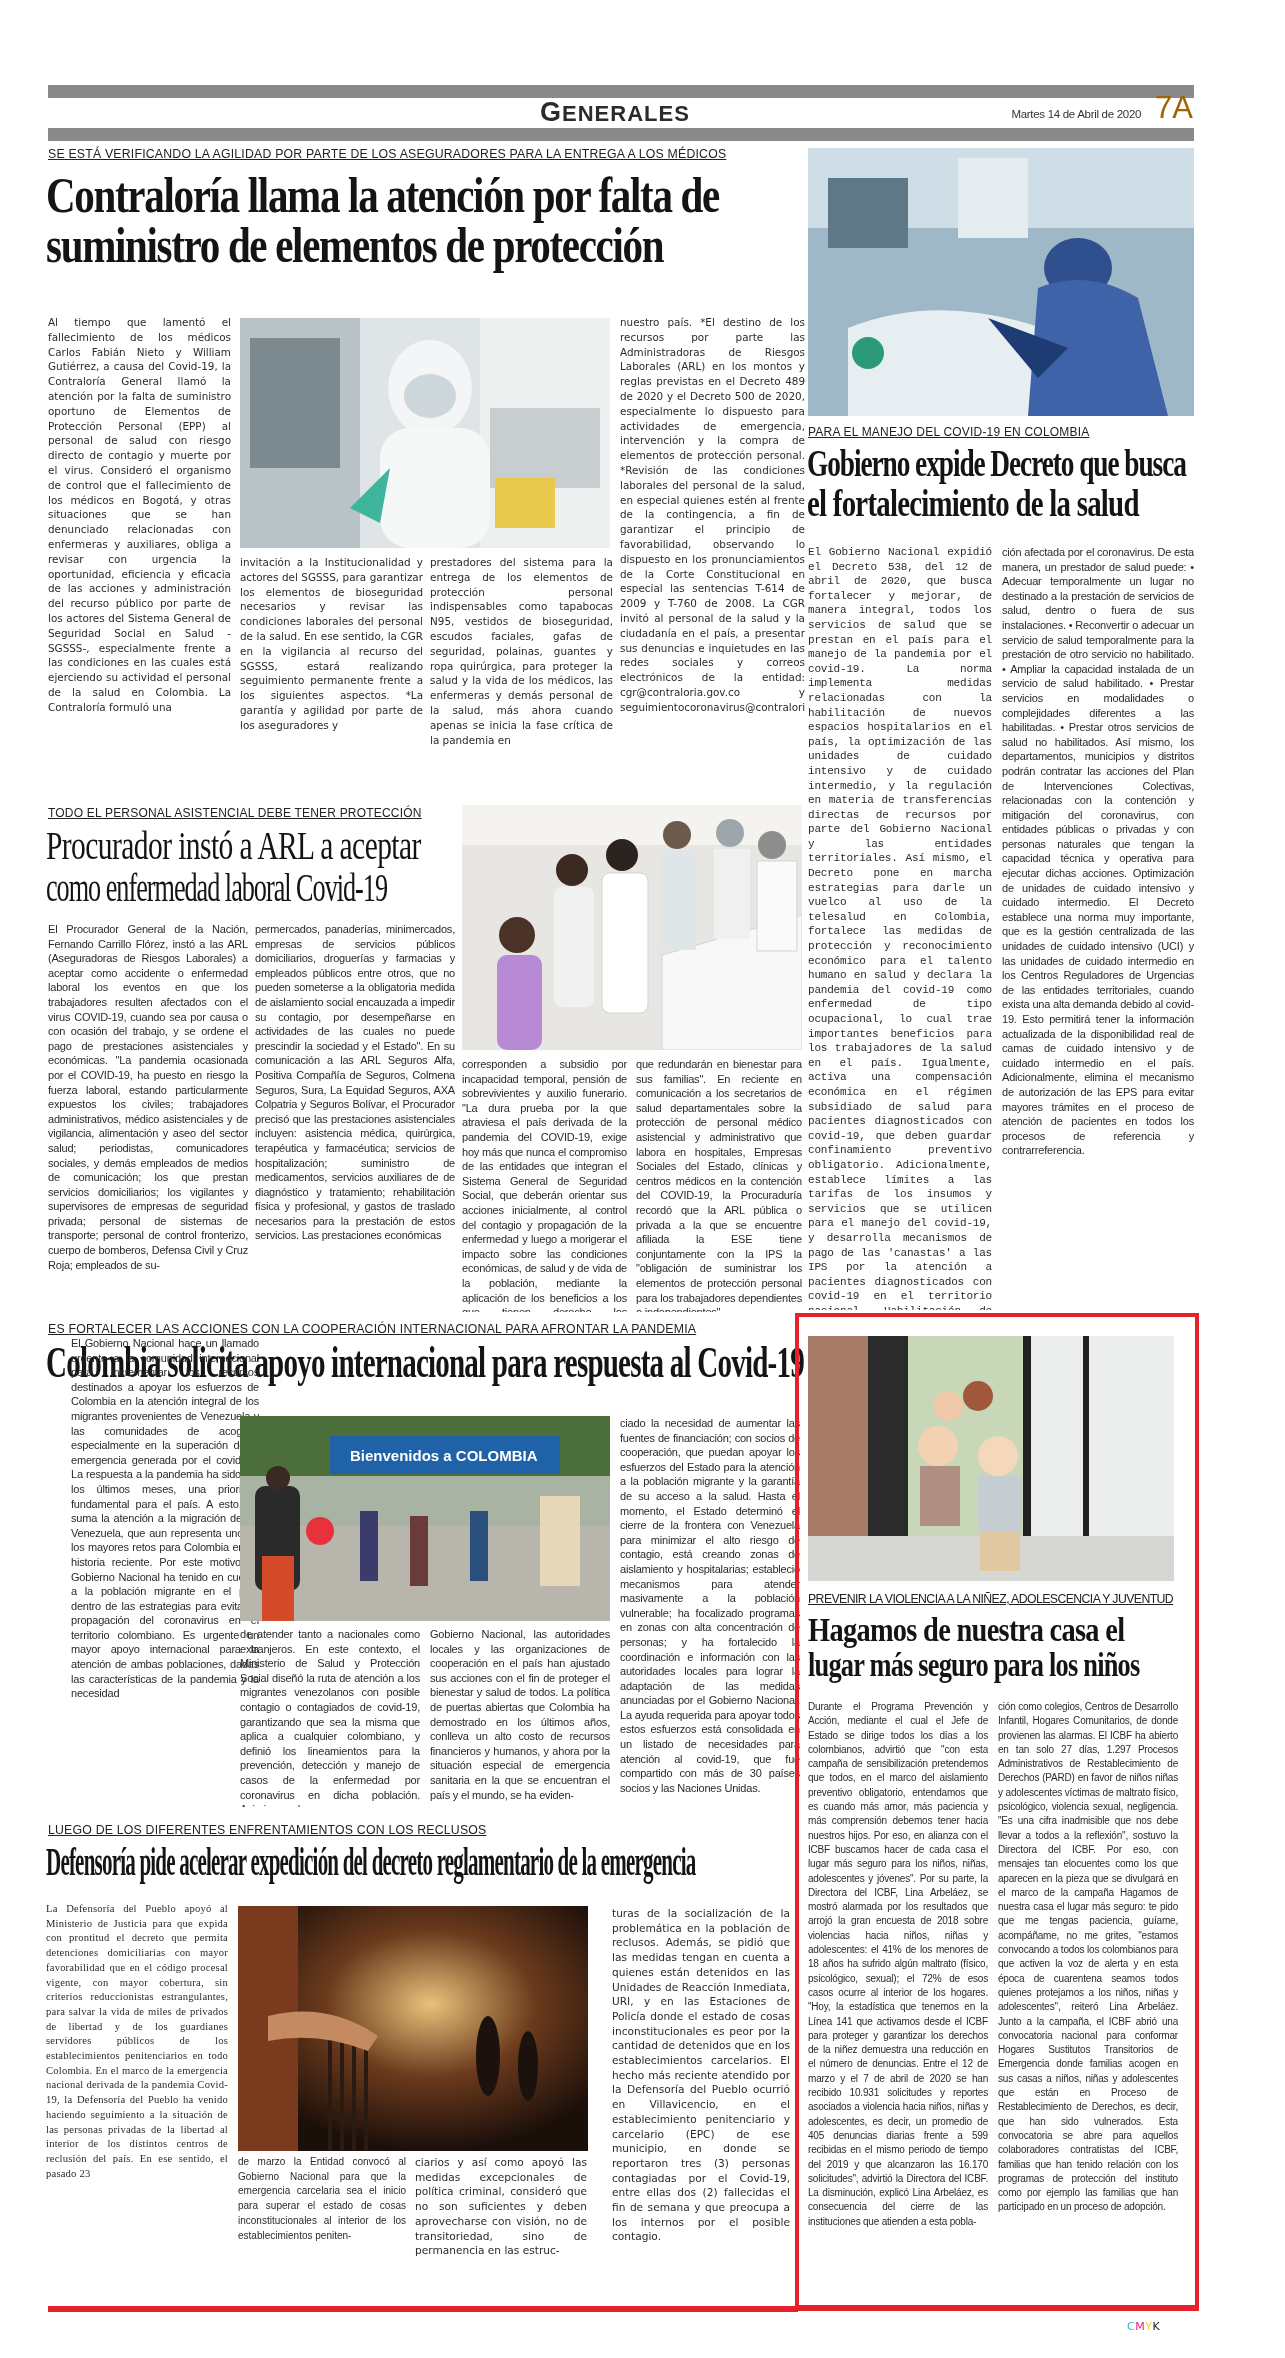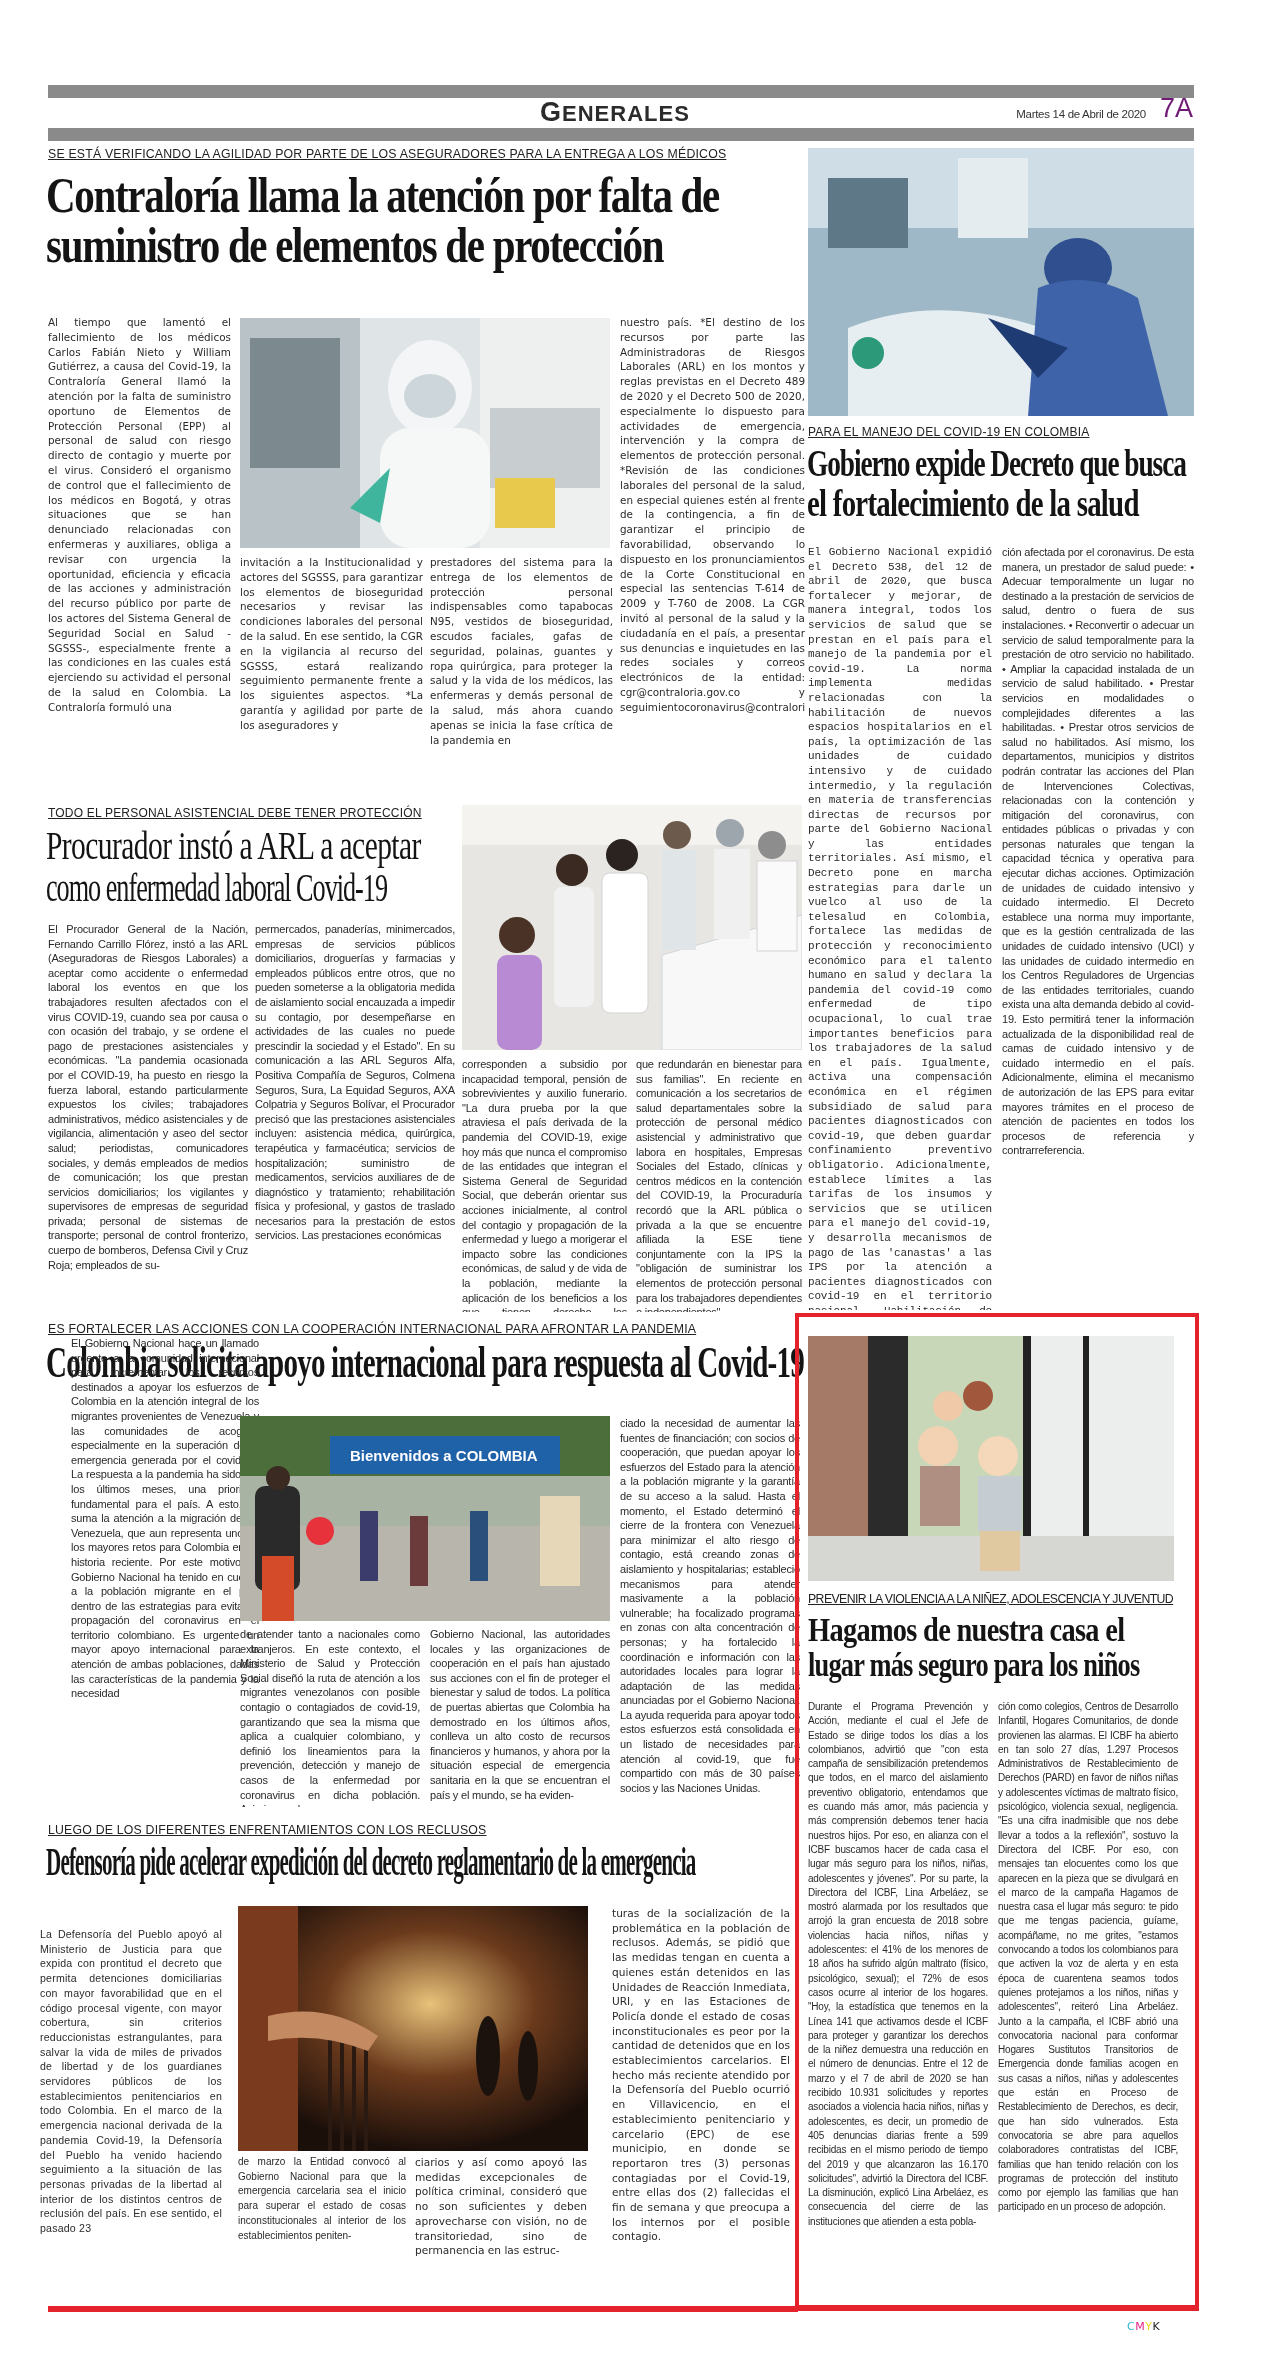--- a/index.html
+++ b/index.html
@@ -24,21 +24,21 @@
   .cmyk { position: absolute; left: 1127px; top: 2320px; font-size: 11px; font-family: "DejaVu Sans", sans-serif; letter-spacing: 0.5px; }
   .cmyk span { display: inline-block; }
 </style>
 </head>
 <body>
 
 <div class="rule" style="top:85px;"></div>
 <div class="section-name"><span class="big">G</span><span>ENERALES</span></div>
 <div style="position:absolute; right:92px; top:96px; display:flex; align-items:flex-end; gap:14px;">
   <span style="font-size:11.5px; color:#333; letter-spacing:-0.3px;">Martes 14 de Abril de 2020</span>
-  <span style="font-size:27px; line-height:24px; color:#701a75;">7A</span>
+  <span style="font-size:31px; line-height:24px; color:#a16207;">7A</span>
 </div>
 <div class="rule" style="top:128px;"></div>
 
 <div class="kicker" style="left:48px; top:147px; font-size:12.3px;text-decoration:underline;">SE ESTÁ VERIFICANDO LA AGILIDAD POR PARTE DE LOS ASEGURADORES PARA LA ENTREGA A LOS MÉDICOS</div>
 <div class="headline" style="left:46px; top:172px; font-size:50px; transform:scaleX(0.82);">Contraloría llama la atención por falta de</div>
 <div class="headline" style="left:46px; top:222px; font-size:50px; transform:scaleX(0.82);">suministro de elementos de protección</div>
 
 <div class="col" style="left:48px; top:315px; width:183px; height:490px;">
     <p>Al tiempo que lamentó el fallecimiento de los médicos Carlos Fabián Nieto y William Gutiérrez, a causa del Covid-19, la Contraloría General llamó la atención por la falta de suministro oportuno de Elementos de Protección Personal (EPP) al personal de salud con riesgo directo de contagio y muerte por el virus. Consideró el organismo de control que el fallecimiento de los médicos en Bogotá, y otras situaciones que se han denunciado relacionadas con enfermeras y auxiliares, obliga a revisar con urgencia la oportunidad, eficiencia y eficacia de las acciones y administración del recurso público por parte de los actores del Sistema General de Seguridad Social en Salud -SGSSS-, especialmente frente a las condiciones en las cuales está ejerciendo su actividad el personal de la salud en Colombia. La Contraloría formuló una</p>
   </div>
@@ -180,21 +180,21 @@
 <div class="headline" style="left:808px; top:1650px; font-size:33px; transform:scaleX(0.80); letter-spacing:-1px;">lugar más seguro para los niños</div>
 <div class="col cond" style="left:808px; top:1700px; width:180px; height:598px; font-size:10px; line-height:14.3px;">
     <p>Durante el Programa Prevención y Acción, mediante el cual el Jefe de Estado se dirige todos los días a los colombianos, advirtió que "con esta campaña de sensibilización pretendemos que todos, en el marco del aislamiento preventivo obligatorio, entendamos que es cuando más amor, más paciencia y más comprensión debemos tener hacia nuestros hijos. Por eso, en alianza con el ICBF buscamos hacer de cada casa el lugar más seguro para los niños, niñas, adolescentes y jóvenes". Por su parte, la Directora del ICBF, Lina Arbeláez, se mostró alarmada por los resultados que arrojó la gran encuesta de 2018 sobre violencias hacia niños, niñas y adolescentes: el 41% de los menores de 18 años ha sufrido algún maltrato (físico, psicológico, sexual); el 72% de esos casos ocurre al interior de los hogares. "Hoy, la estadística que tenemos en la Línea 141 que activamos desde el ICBF para proteger y garantizar los derechos de la niñez demuestra una reducción en el número de denuncias. Entre el 12 de marzo y el 7 de abril de 2020 se han recibido 10.931 solicitudes y reportes asociados a violencia hacia niños, niñas y adolescentes, es decir, un promedio de 405 denuncias diarias frente a 599 recibidas en el mismo periodo de tiempo del 2019 y que alcanzaron las 16.170 solicitudes", advirtió la Directora del ICBF. La disminución, explicó Lina Arbeláez, es consecuencia del cierre de las instituciones que atienden a esta pobla-</p>
   </div>
 <div class="col cond" style="left:998px; top:1700px; width:180px; height:598px; font-size:10px; line-height:14.3px;">
     <p>ción como colegios, Centros de Desarrollo Infantil, Hogares Comunitarios, de donde provienen las alarmas. El ICBF ha abierto en tan solo 27 días, 1.297 Procesos Administrativos de Restablecimiento de Derechos (PARD) en favor de niños niñas y adolescentes víctimas de maltrato físico, psicológico, violencia sexual, negligencia. "Es una cifra inadmisible que nos debe llevar a todos a la reflexión", sostuvo la Directora del ICBF. Por eso, con mensajes tan elocuentes como los que aparecen en la pieza que se divulgará en el marco de la campaña Hagamos de nuestra casa el lugar más seguro: te pido que me tengas paciencia, guíame, acompáñame, no me grites, "estamos convocando a todos los colombianos para que activen la voz de alerta y en esta época de cuarentena seamos todos quienes protejamos a los niños, niñas y adolescentes", reiteró Lina Arbeláez. Junto a la campaña, el ICBF abrió una convocatoria nacional para conformar Hogares Sustitutos Transitorios de Emergencia donde familias acogen en sus casas a niños, niñas y adolescentes que están en Proceso de Restablecimiento de Derechos, es decir, que han sido vulnerados. Esta convocatoria se abre para aquellos colaboradores contratistas del ICBF, familias que han tenido relación con los programas de protección del instituto como por ejemplo las familias que han participado en un proceso de adopción.</p>
   </div>
 
 <div class="kicker" style="left:48px; top:1823px; font-size:12.3px;">LUEGO DE LOS DIFERENTES ENFRENTAMIENTOS CON LOS RECLUSOS</div>
 <div class="headline" style="left:46px; top:1843px; font-size:40px; transform:scaleX(0.525); letter-spacing:-1.5px;">Defensoría pide acelerar expedición del decreto reglamentario de la emergencia</div>
-<div class="col" style="left:40px; top:1902px; width:182px; height:400px; font-family:Liberation Sans, sans-serif; font-size:10.6px; line-height:14.7px; letter-spacing:0.2px;margin-top:25px;">
+<div class="col" style="left:46px; top:1902px; width:182px; height:400px; font-family:Liberation Serif, serif; font-size:10.6px; line-height:14.7px; letter-spacing:0.2px;">
     <p>La Defensoría del Pueblo apoyó al Ministerio de Justicia para que expida con prontitud el decreto que permita detenciones domiciliarias con mayor favorabilidad que en el código procesal vigente, con mayor cobertura, sin criterios reduccionistas estrangulantes, para salvar la vida de miles de privados de libertad y de los guardianes servidores públicos de los establecimientos penitenciarios en todo Colombia. En el marco de la emergencia nacional derivada de la pandemia Covid-19, la Defensoría del Pueblo ha venido haciendo seguimiento a la situación de las personas privadas de la libertad al interior de los distintos centros de reclusión del país. En ese sentido, el pasado 23</p>
   </div>
 <div class="photo" style="left:238px; top:1906px; width:350px; height:245px;">
   <svg viewBox="0 0 350 245" preserveAspectRatio="none">
     <defs>
       <radialGradient id="pg" cx="0.55" cy="0.4" r="0.6">
         <stop offset="0" stop-color="#e8c27a"></stop>
         <stop offset="0.5" stop-color="#6b3a1c"></stop>
         <stop offset="1" stop-color="#1b0f0a"></stop>
       </radialGradient>

